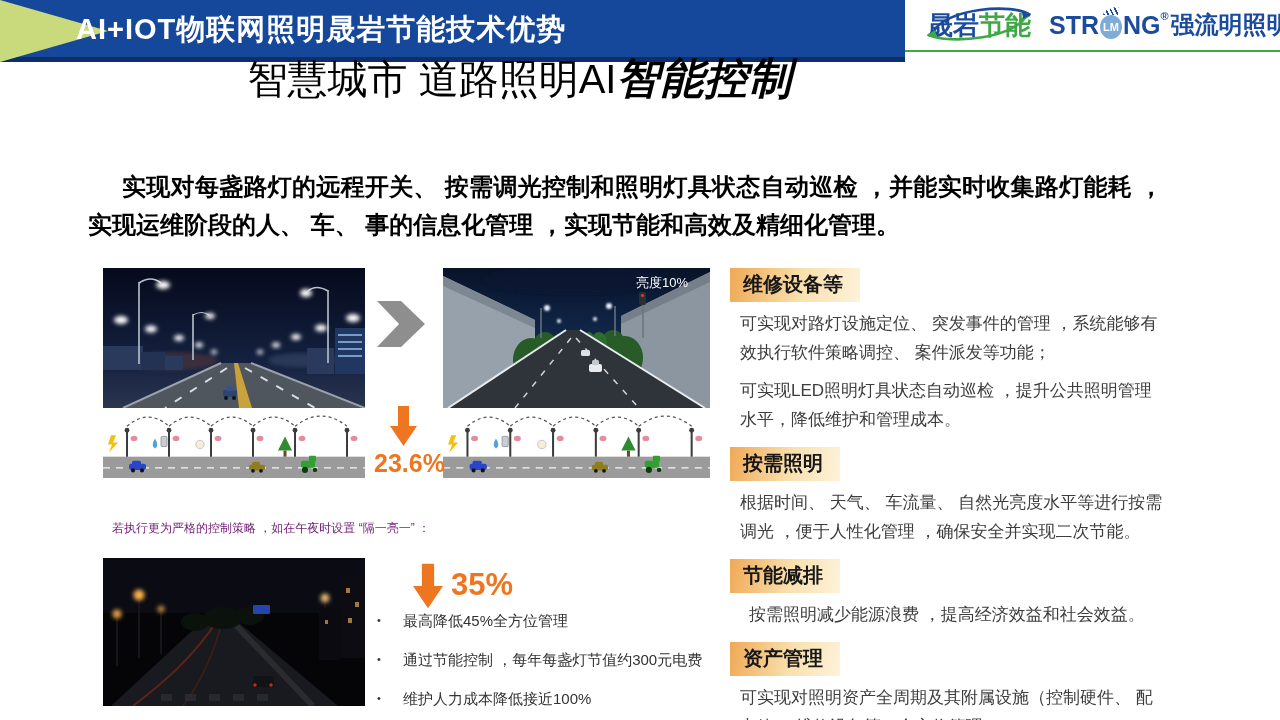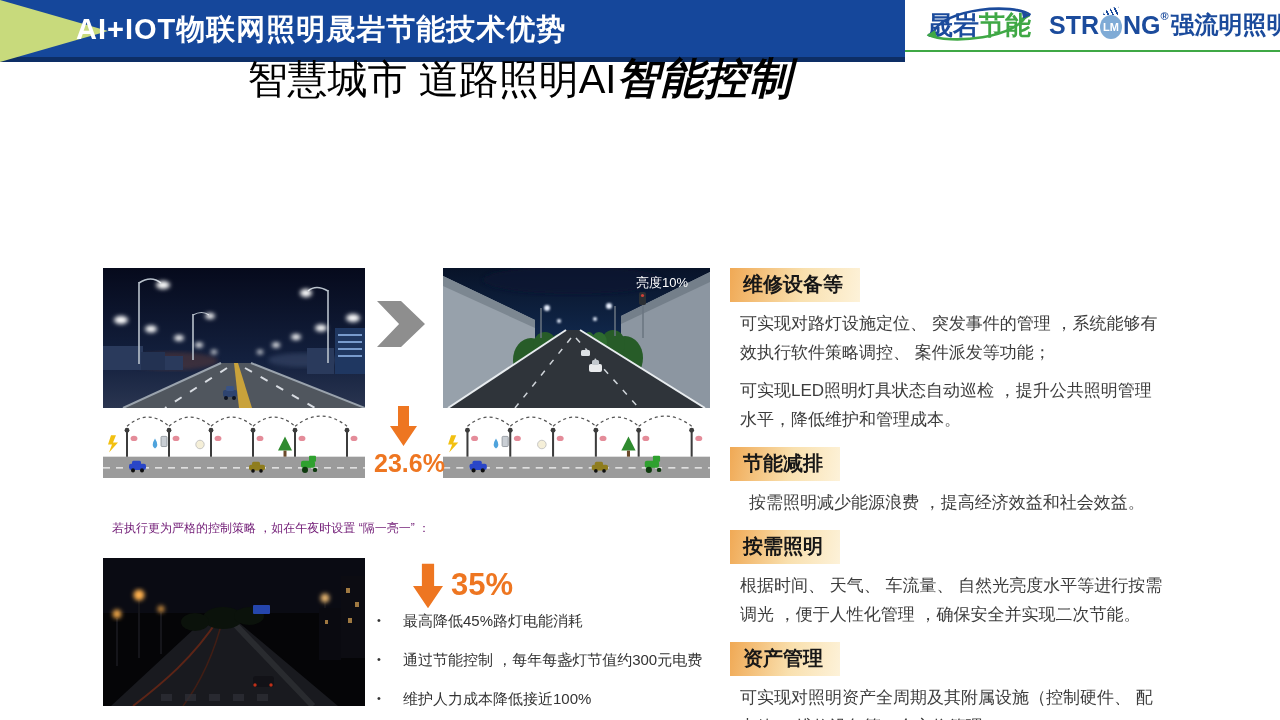--- a/index.html
+++ b/index.html
@@ -320,20 +320,21 @@
     <div class="logo-strong">
       <span class="strong-pre">STR</span>
         <span class="lm-circle">LM</span>
         <span class="strong-post">NG</span>
         <span class="strong-reg">®</span>
         <span class="strong-cn">强流明照明</span>
     </div>
   </div>
 
   <div class="main-title"><span class="mt-prefix">智慧城市 道路照明AI</span><span class="mt-em">智能控制</span></div>
+  <p class="intro">实现对每盏路灯的远程开关、 按需调光控制和照明灯具状态自动巡检 ，并能实时收集路灯能耗 ，实现运维阶段的人、 车、 事的信息化管理 ，实现节能和高效及精细化管理。</p>
 
   <svg class="scene img-left" viewBox="0 0 262 140" preserveAspectRatio="none">
       <use href="#scene-a"></use>
     </svg>
   <div class="chevron"></div>
   <svg class="scene img-right" viewBox="0 0 267 140" preserveAspectRatio="none">
       <use href="#scene-b"></use>
     </svg>
   <div class="brightness-label">亮度10%</div>
 
@@ -354,38 +355,38 @@
   <svg class="scene img-dark" viewBox="0 0 262 148" preserveAspectRatio="none">
       <use href="#scene-c"></use>
     </svg>
 
   <svg class="down-arrow arrow-35" viewBox="0 0 27 40">
     <polygon points="8,0 19,0 19,20 27,20 13.5,40 0,20 8,20" fill="#EE7621"></polygon>
   </svg>
   <div class="pct pct-35">35%</div>
 
   <ul class="bullet-list">
-    <li>最高降低45%路灯电能消耗</li>
+    <li>最高降低45%全方位管理</li>
     <li>通过节能控制 ，每年每盏灯节值约300元电费</li>
     <li>维护人力成本降低接近100%</li>
   </ul>
 
   <div class="benefits">
     <div class="benefit">
       <div class="benefit-badge">维修设备等</div>
       <p>可实现对路灯设施定位、 突发事件的管理 ，系统能够有效执行软件策略调控、 案件派发等功能；</p>
       <p>可实现LED照明灯具状态自动巡检 ，提升公共照明管理水平，降低维护和管理成本。</p>
     </div>
     <div class="benefit">
+      <div class="benefit-badge">按需照明</div>
+      <p>根据时间、 天气、 车流量、 自然光亮度水平等进行按需调光 ，便于人性化管理 ，确保安全并实现二次节能。</p>
+    </div>
+    <div class="benefit">
       <div class="benefit-badge">节能减排</div>
       <p class="indent">按需照明减少能源浪费 ，提高经济效益和社会效益。</p>
-    </div>
-    <div class="benefit">
-      <div class="benefit-badge">按需照明</div>
-      <p>根据时间、 天气、 车流量、 自然光亮度水平等进行按需调光 ，便于人性化管理 ，确保安全并实现二次节能。</p>
     </div>
     <div class="benefit">
       <div class="benefit-badge">资产管理</div>
       <p>可实现对照明资产全周期及其附属设施（控制硬件、 配电箱、 维修设备等）全方位管理。</p>
     </div>
   </div>
 
 </div>
 
 </body></html>

